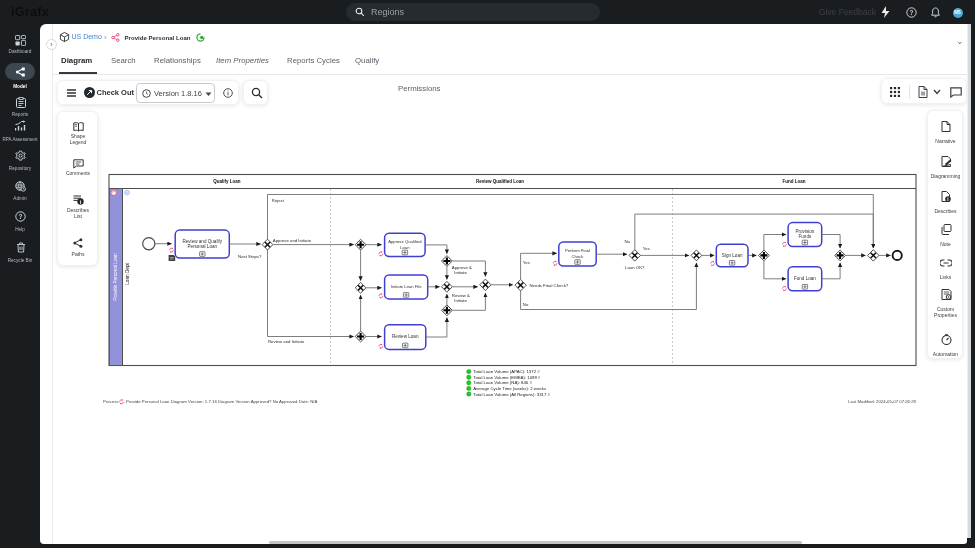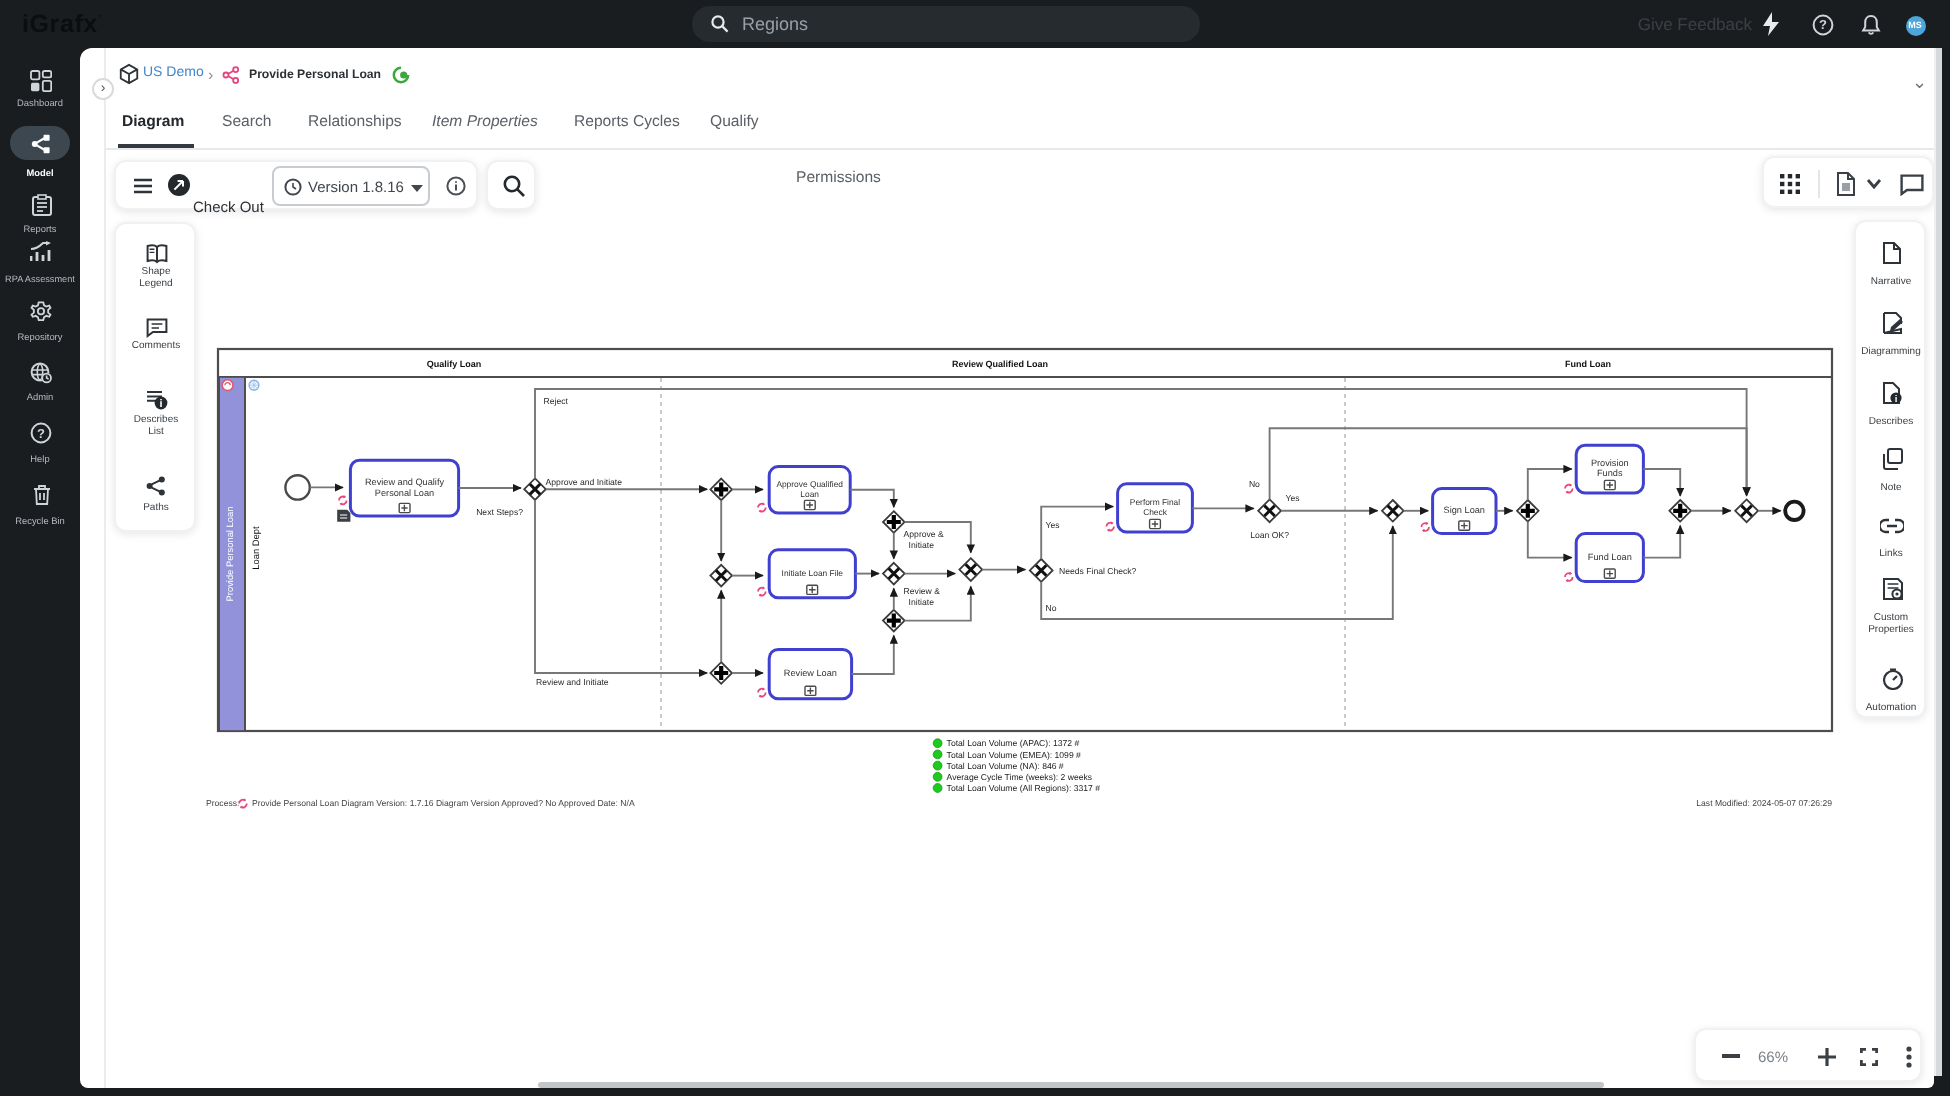--- a/index.html
+++ b/index.html
@@ -149,21 +149,21 @@
   <div id="tabline"></div>
 
   <div class="card" id="tb1" style="left:16.5px;top:55.5px;width:182px;height:25px;">
     <svg class="abs" style="left:9px;top:8px;" width="9" height="8" viewBox="0 0 9 8">
         <path d="M0 1 H9 M0 4 H9 M0 7 H9" stroke="#2d3338" stroke-width="1.3"></path>
       </svg>
     <svg class="abs" style="left:26px;top:6px;" width="11" height="11" viewBox="0 0 11 11">
         <circle cx="5.5" cy="5.5" r="5.5" fill="#24292e"></circle>
         <path d="M3.2 7.8 L7.5 3.5 M7.5 3.5 L4.8 3.5 M7.5 3.5 L7.5 6.2" stroke="#fff" stroke-width="1" fill="none"></path>
       </svg>
-    <div class="abs" style="left:39px;top:18px;font-size:7.5px;color:#2c3136;font-weight:normal;">Check Out</div>
+    <div class="abs" style="left:39px;top:7px;font-size:7.5px;color:#2c3136;font-weight:bold;">Check Out</div>
     <div class="abs" style="left:78.5px;top:2px;width:79px;height:20px;border:1px solid #c8ccd0;border-radius:4px;">
       <svg class="abs" style="left:5px;top:5px;" width="9" height="9" viewBox="0 0 9 9">
           <circle cx="4.5" cy="4.5" r="3.8" fill="none" stroke="#41474d" stroke-width="1"></circle>
           <path d="M4.5 2.5 V4.5 L6 5.5" fill="none" stroke="#41474d" stroke-width="0.8"></path>
         </svg>
       <div class="abs" style="left:17px;top:5.5px;font-size:7.5px;color:#41474d;">Version 1.8.16</div>
       <svg class="abs" style="left:68px;top:8px;" width="7" height="5" viewBox="0 0 7 5">
           <path d="M0.5 0.5 L3.5 4 L6.5 0.5 Z" fill="#41474d"></path>
         </svg>
     </div>
@@ -266,37 +266,20 @@
         <circle cx="7.5" cy="8" r="0.8" fill="#2d3338"></circle>
       </svg>
     <div class="smtxt" style="left:0;top:194.5px;width:36px;">Custom<br>Properties</div>
     <svg class="abs" style="left:13.5px;top:223px;" width="11" height="11" viewBox="0 0 11 11">
         <circle cx="5.5" cy="6" r="4.5" fill="none" stroke="#2d3338" stroke-width="1.1"></circle>
         <path d="M4 0.8 H7 M5.5 6 L7.5 4" stroke="#2d3338" stroke-width="1.1"></path>
       </svg>
     <div class="smtxt" style="left:0;top:239.5px;width:36px;">Automation</div>
   </div>
 
-  <div class="card" id="zoombar" style="left:807px;top:489.5px;width:114px;height:27px;">
-    <svg class="abs" style="left:13px;top:12.5px;" width="9" height="2" viewBox="0 0 9 2">
-        <rect width="9" height="2" fill="#3a4046"></rect>
-      </svg>
-    <div class="abs" id="zoomival" style="left:31px;top:9px;">66%</div>
-    <svg class="abs" style="left:61px;top:9px;" width="9" height="9" viewBox="0 0 9 9">
-        <path d="M4.5 0 V9 M0 4.5 H9" stroke="#3a4046" stroke-width="1.6"></path>
-      </svg>
-    <svg class="abs" style="left:82px;top:9px;" width="9" height="9" viewBox="0 0 9 9">
-        <path d="M0.7 2.5 V0.7 H3 M6 0.7 H8.3 V2.5 M8.3 6 V8.3 H6 M3 8.3 H0.7 V6" fill="none" stroke="#3a4046" stroke-width="1.4"></path>
-      </svg>
-    <svg class="abs" style="left:105px;top:8.5px;" width="3" height="11" viewBox="0 0 3 11">
-        <circle cx="1.5" cy="1.5" r="1.3" fill="#3a4046"></circle>
-        <circle cx="1.5" cy="5.5" r="1.3" fill="#3a4046"></circle>
-        <circle cx="1.5" cy="9.5" r="1.3" fill="#3a4046"></circle>
-      </svg>
-  </div>
 
   <div class="abs" style="left:916px;top:12px;color:#6a7076;font-size:9px;">⌄</div>
 
   <div class="abs" style="left:229px;top:516.5px;width:533px;height:3.5px;background:#c3c6c9;border-radius:2px;"></div>
 </div>
 <div class="abs" style="left:967.2px;top:24px;width:4px;height:514px;background:#d7d9da;border-left:1px solid #efefef;"></div>
 
 <svg id="diagram" class="abs" style="left:0;top:0;" width="975" height="548" viewBox="0 0 975 548">
 <defs>
       <marker id="ah" markerWidth="7" markerHeight="6" refX="4.2" refY="2.1" orient="auto" markerUnits="userSpaceOnUse">

